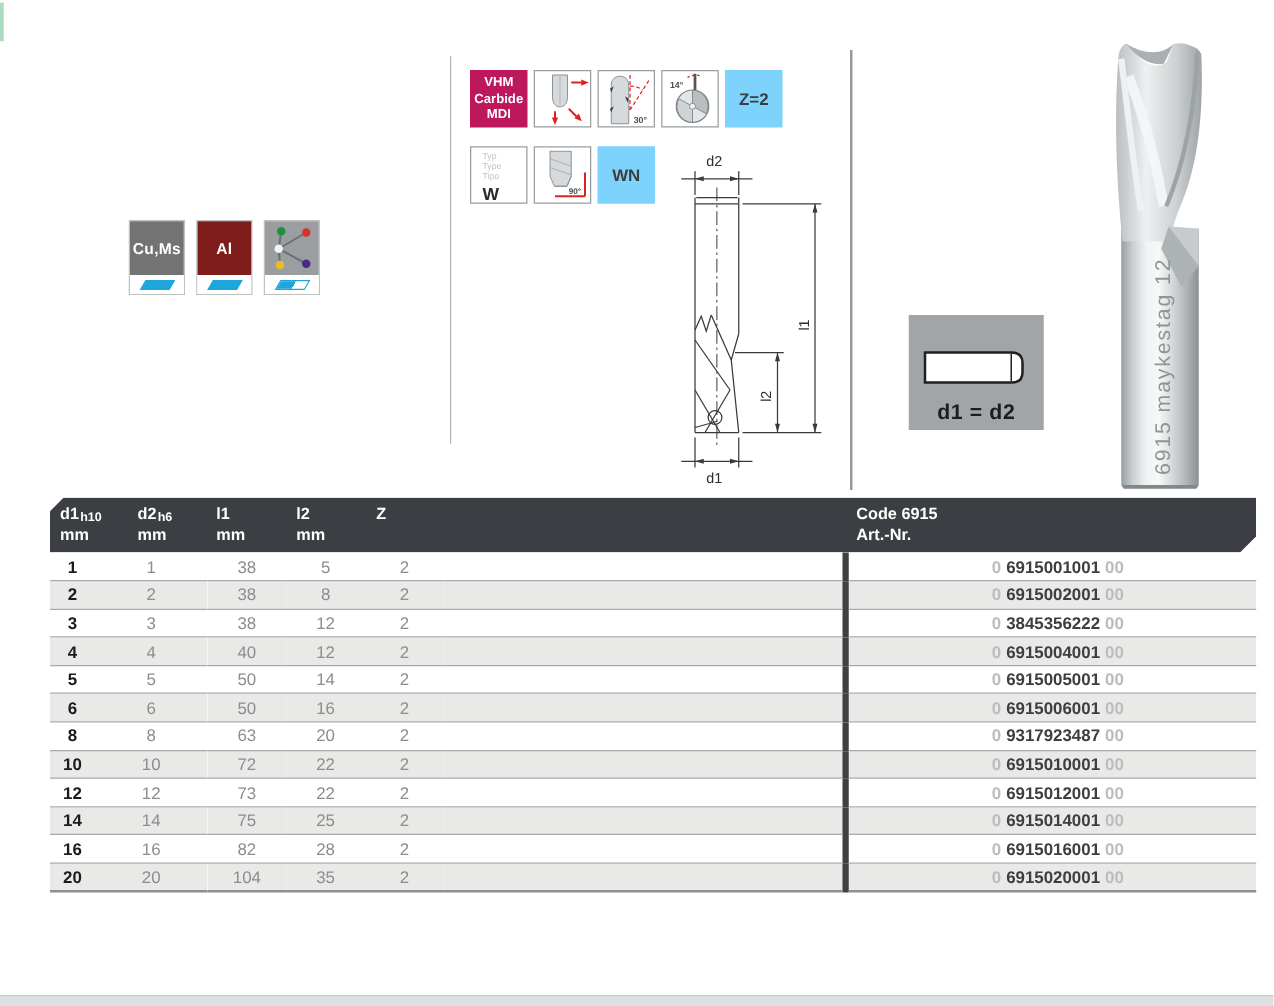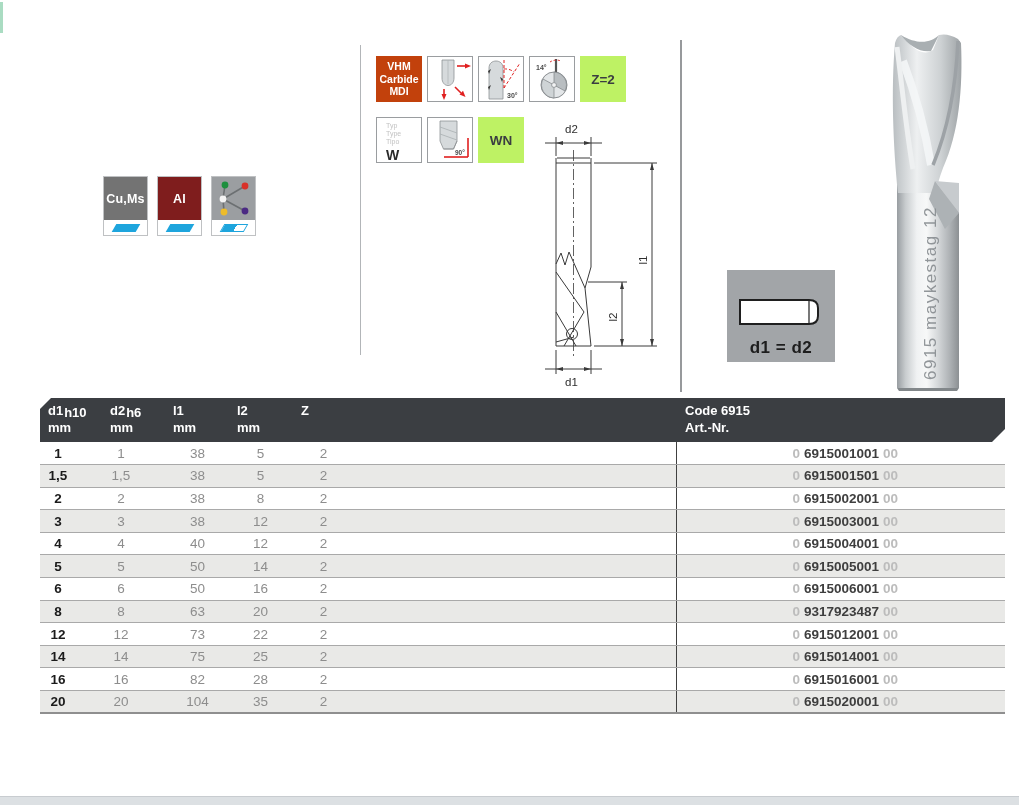--- a/index.html
+++ b/index.html
@@ -27,57 +27,57 @@
   .pgram-half { width:24px; height:8px; transform:skewX(-30deg);
                 border:1.5px solid #1ea5dd;
                 background:linear-gradient(90deg,#1ea5dd 0 55%, #ffffff 55%); }
   .mat-net { background:#9b9ea1; }
 
   
   .picto-row { display:flex; gap:5px; }
   .row1 { left:376px; top:56px; }
   .row2 { left:376px; top:117px; }
   .picto { width:46px; height:46px; flex:0 0 auto; }
-  .picto-vhm { background:#c2410c; color:#fff; font-weight:bold; font-size:10.5px;
+  .picto-vhm { background:#be185d; color:#fff; font-weight:bold; font-size:10.5px;
                line-height:1.2; display:flex; flex-direction:column;
                align-items:center; justify-content:center; text-align:center; }
   .picto-frame { background:#fff; border:1px solid #9a9da0; }
-  .picto-gray { background:#bef264; color:#3b3e41; font-weight:bold; font-size:13.5px;
+  .picto-gray { background:#7dd3fc; color:#3b3e41; font-weight:bold; font-size:13.5px;
                 display:flex; align-items:center; justify-content:center; }
   .picto-typ { background:#fff; border:1px solid #9a9da0; padding:4px 0 2px 9px; }
   .typ-line { font-size:7px; color:#c2c2c2; line-height:1.15; }
   .typ-value { font-size:14px; font-weight:bold; color:#2a2a2a; margin-top:1px; }
 
   
   .tech { left:520px; top:112px; }
 
   
-  .equalbox { left:727px; top:270px; width:108px; height:92px; background:#a2a5a8; }
+  .equalbox { left:727px; top:252px; width:108px; height:92px; background:#a2a5a8; }
   .equalbox svg { display:block; }
   .equal-label { position:absolute; left:0; right:0; top:68px; text-align:center;
                  font-size:17px; font-weight:bold; color:#1d1d1d; letter-spacing:0.5px; }
 
   
   .photo { left:873px; top:33px; }
 
   
   .thead { left:40px; top:398px; width:965px; height:44px; background:#3b3e42; color:#fff;
            clip-path:polygon(11px 0, 100% 0, 100% calc(100% - 13px), calc(100% - 13px) 100%, 0 100%, 0 11px); }
   .h-col { position:absolute; top:5px; font-size:13px; font-weight:bold; line-height:1.3; white-space:nowrap; }
-  .hsub { font-size:13px; font-weight:bold; position:relative; top:2px; left:1px; }
+  .hsub { font-size:10px; font-weight:bold; position:relative; top:2px; left:1px; }
 
   
   .dtable { left:40px; top:442px; width:965px; border-collapse:collapse; table-layout:fixed; }
   .dtable td { height:22.6px; padding:0; font-size:13.5px; text-align:center;
                border-bottom:1px solid #a9a9a9; white-space:nowrap; overflow:hidden; }
   .dtable tr:nth-child(even) { background:#e9e9e7; }
   .dtable tr:last-child td { border-bottom:2px solid #8f8f8f; }
   .col-d1 { font-weight:bold; color:#1b1b1b; }
   .col-num { color:#8d8d8d; }
-  .col-art { text-align:left; border-left:1px solid #404040; padding-left:9px !important; }
+  .col-art { text-align:left; border-left:5px solid #404040; padding-left:9px !important; }
   .art-light { color:#bcbcbc; font-weight:bold; }
   .art-main { color:#3e3e3e; font-weight:bold; margin:0 4px; }
 
   
   .bottom-bar { left:0; top:796px; width:1019px; height:9px; background:#dce0e3; border-top:1px solid #c8ccd0; }
 </style>
 </head>
 <body>
 
 <div class="page">
@@ -333,45 +333,36 @@
         <tr>
           <td class="col-d1">1</td>
           <td class="col-num">1</td>
           <td class="col-num">38</td>
           <td class="col-num">5</td>
           <td class="col-num">2</td>
           <td class="col-num"></td>
           <td class="col-art"><span class="art-light">0</span><span class="art-main">6915001001</span><span class="art-light">00</span></td>
         </tr>
         <tr>
-          <td class="col-d1">1,5</td>
-          <td class="col-num">1,5</td>
-          <td class="col-num">38</td>
-          <td class="col-num">5</td>
-          <td class="col-num">2</td>
-          <td class="col-num"></td>
-          <td class="col-art"><span class="art-light">0</span><span class="art-main">6915001501</span><span class="art-light">00</span></td>
-        </tr>
-        <tr>
           <td class="col-d1">2</td>
           <td class="col-num">2</td>
           <td class="col-num">38</td>
           <td class="col-num">8</td>
           <td class="col-num">2</td>
           <td class="col-num"></td>
           <td class="col-art"><span class="art-light">0</span><span class="art-main">6915002001</span><span class="art-light">00</span></td>
         </tr>
         <tr>
           <td class="col-d1">3</td>
           <td class="col-num">3</td>
           <td class="col-num">38</td>
           <td class="col-num">12</td>
           <td class="col-num">2</td>
           <td class="col-num"></td>
-          <td class="col-art"><span class="art-light">0</span><span class="art-main">6915003001</span><span class="art-light">00</span></td>
+          <td class="col-art"><span class="art-light">0</span><span class="art-main">3845356222</span><span class="art-light">00</span></td>
         </tr>
         <tr>
           <td class="col-d1">4</td>
           <td class="col-num">4</td>
           <td class="col-num">40</td>
           <td class="col-num">12</td>
           <td class="col-num">2</td>
           <td class="col-num"></td>
           <td class="col-art"><span class="art-light">0</span><span class="art-main">6915004001</span><span class="art-light">00</span></td>
         </tr>
@@ -396,20 +387,29 @@
         <tr>
           <td class="col-d1">8</td>
           <td class="col-num">8</td>
           <td class="col-num">63</td>
           <td class="col-num">20</td>
           <td class="col-num">2</td>
           <td class="col-num"></td>
           <td class="col-art"><span class="art-light">0</span><span class="art-main">9317923487</span><span class="art-light">00</span></td>
         </tr>
         <tr>
+          <td class="col-d1">10</td>
+          <td class="col-num">10</td>
+          <td class="col-num">72</td>
+          <td class="col-num">22</td>
+          <td class="col-num">2</td>
+          <td class="col-num"></td>
+          <td class="col-art"><span class="art-light">0</span><span class="art-main">6915010001</span><span class="art-light">00</span></td>
+        </tr>
+        <tr>
           <td class="col-d1">12</td>
           <td class="col-num">12</td>
           <td class="col-num">73</td>
           <td class="col-num">22</td>
           <td class="col-num">2</td>
           <td class="col-num"></td>
           <td class="col-art"><span class="art-light">0</span><span class="art-main">6915012001</span><span class="art-light">00</span></td>
         </tr>
         <tr>
           <td class="col-d1">14</td>

